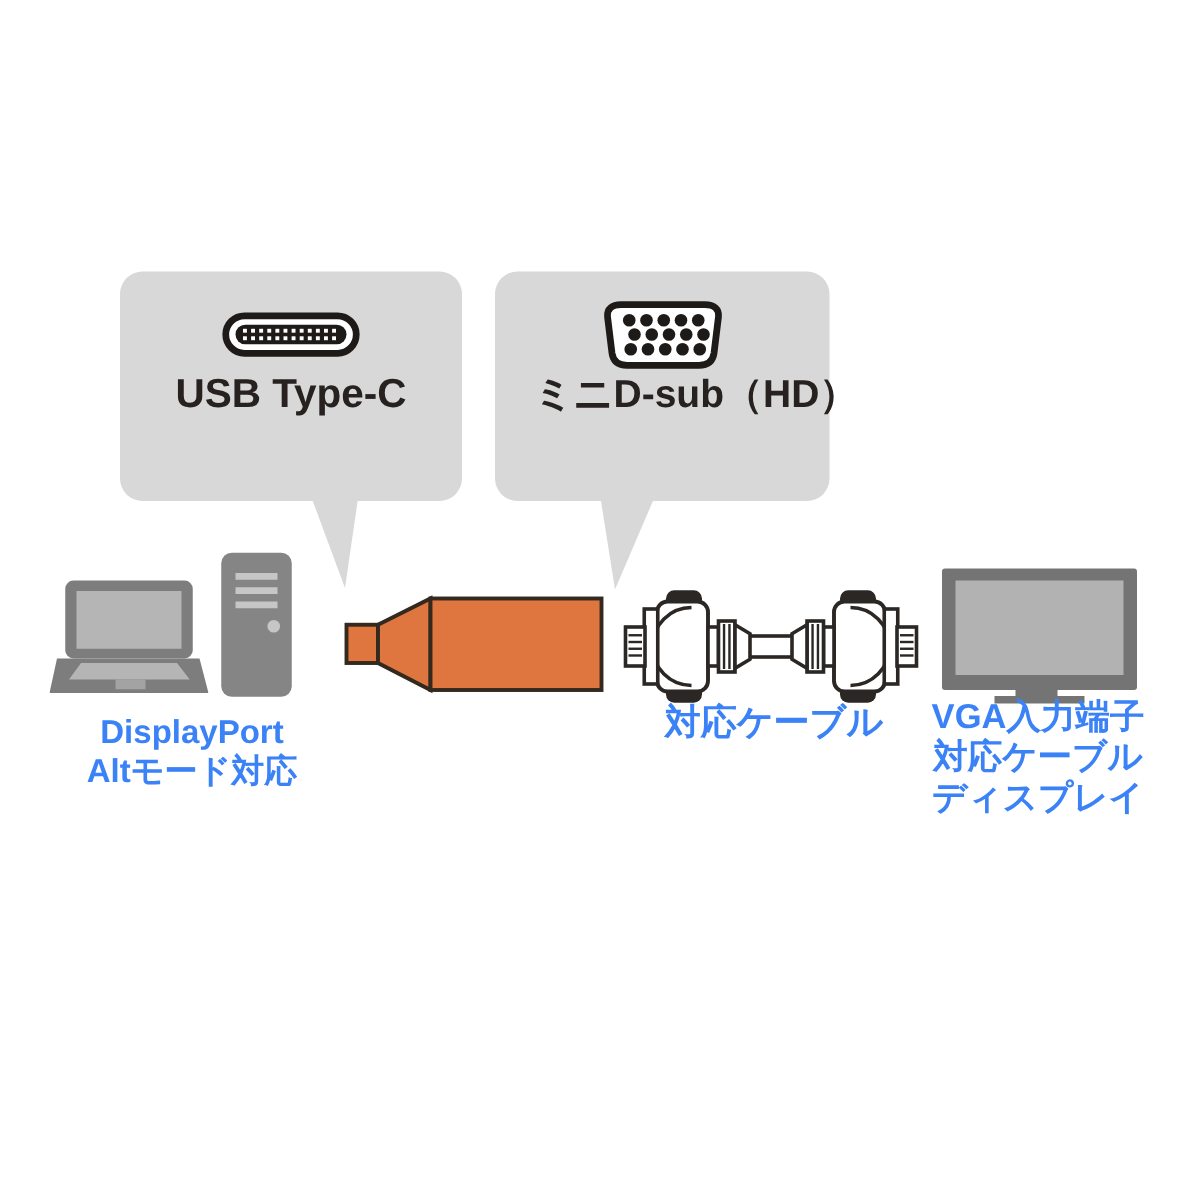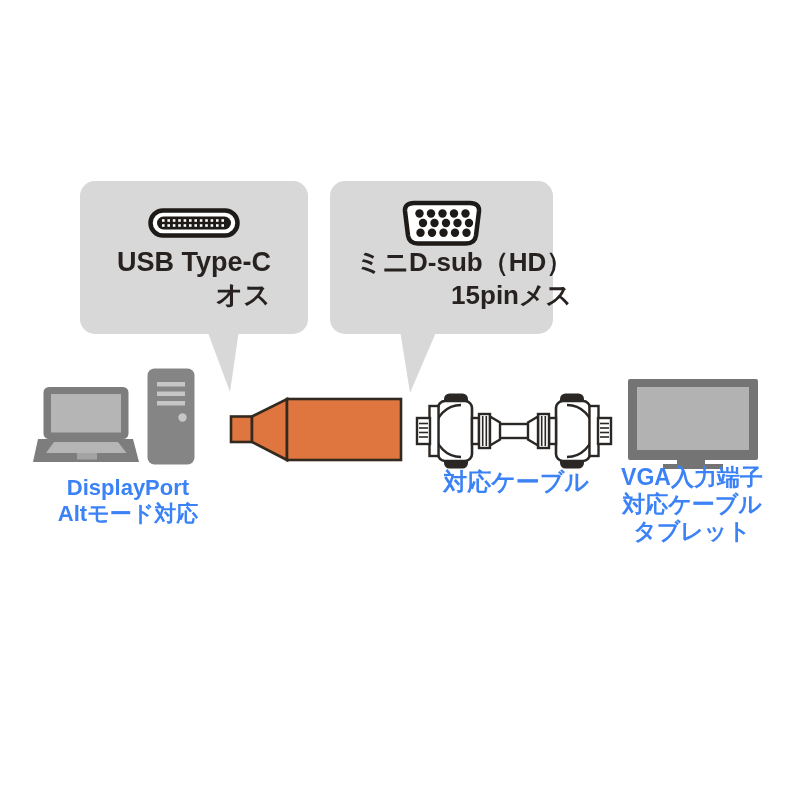--- a/index.html
+++ b/index.html
@@ -67,21 +67,20 @@
         <rect x="46.4" y="16.2" width="2.6" height="2.6"></rect>
           <rect x="51.8" y="16.2" width="2.6" height="2.6"></rect>
         <rect x="57.2" y="16.2" width="2.6" height="2.6"></rect>
           <rect x="62.6" y="16.2" width="2.6" height="2.6"></rect>
         <rect x="68" y="16.2" width="2.6" height="2.6"></rect>
           <rect x="73.4" y="16.2" width="2.6" height="2.6"></rect>
       </g>
     </svg>
     <div class="bubble-text" style="margin-top:8px;">
       <div>USB Type-C</div>
-      <div>オス</div>
     </div>
   </div>
 
   <div class="bubble abs" style="left:330px;top:181px;width:223px;height:153px;padding-top:19px;">
     <svg width="80" height="46" viewBox="0 0 80 46">
       <path d="M 12,3 H 68 C 74,3 77.5,6 77,11 L 74,35.5 C 73.2,41 69.5,43.5 64,43.5 H 16 C 10.5,43.5 6.8,41 6,35.5 L 3,11 C 2.5,6 6,3 12,3 Z" fill="#ffffff" stroke="#1d1a18" stroke-width="4.5" stroke-linejoin="round"></path>
       <g fill="#1d1a18">
         <circle cx="17.5" cy="13.5" r="4.2"></circle>
           <circle cx="29" cy="13.5" r="4.2"></circle>
           <circle cx="40.5" cy="13.5" r="4.2"></circle>
@@ -94,21 +93,20 @@
           <circle cx="67" cy="23" r="4.2"></circle>
         <circle cx="18.5" cy="32.8" r="4.2"></circle>
           <circle cx="30" cy="32.8" r="4.2"></circle>
           <circle cx="41.5" cy="32.8" r="4.2"></circle>
           <circle cx="53" cy="32.8" r="4.2"></circle>
           <circle cx="64.5" cy="32.8" r="4.2"></circle>
       </g>
     </svg>
     <div class="bubble-text small" style="margin-top:0px;margin-left:45px;">
       <div>ミニD-sub（HD）</div>
-      <div>15pinメス</div>
     </div>
   </div>
 
   <svg class="abs" style="left:33px;top:386px;" width="106" height="77" viewBox="0 0 106 77">
     <rect x="10.5" y="1" width="85" height="52" rx="5.5" fill="#7d7d7d"></rect>
     <rect x="18" y="8" width="70" height="38.5" fill="#b5b5b5"></rect>
     <polygon points="5,53 100,53 106,76 0,76" fill="#7d7d7d"></polygon>
     <polygon points="21,56 85,56 93.5,67 13,67" fill="#b5b5b5"></polygon>
     <rect x="44" y="67" width="20" height="6.5" fill="#a3a3a3"></rect>
   </svg>
@@ -184,16 +182,16 @@
     <div>Altモード対応</div>
   </div>
 
   <div class="caption cap-cable" style="left:416px;top:468px;width:200px;">
     <div>対応ケーブル</div>
   </div>
 
   <div class="caption cap-display" style="left:592px;top:464px;width:200px;">
     <div>VGA入力端子</div>
     <div>対応ケーブル</div>
-    <div>タブレット</div>
+    <div>ディスプレイ</div>
   </div>
 
 </div>
 
 </body></html>

